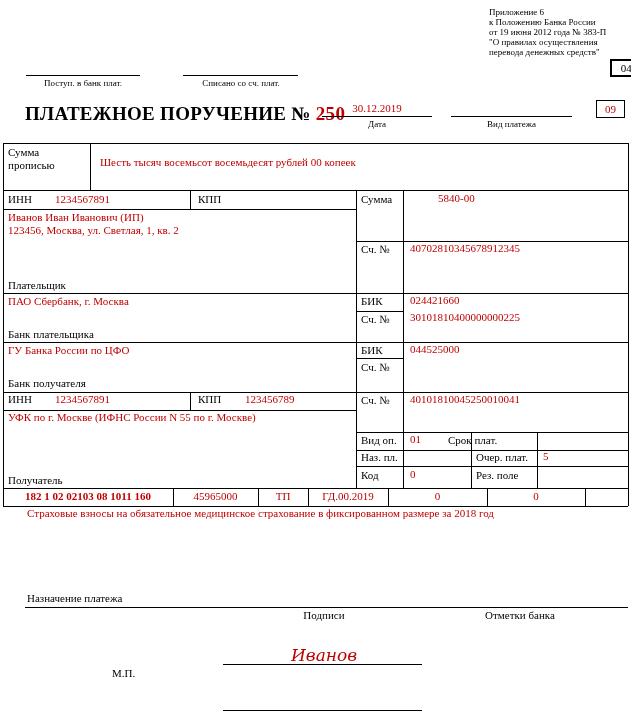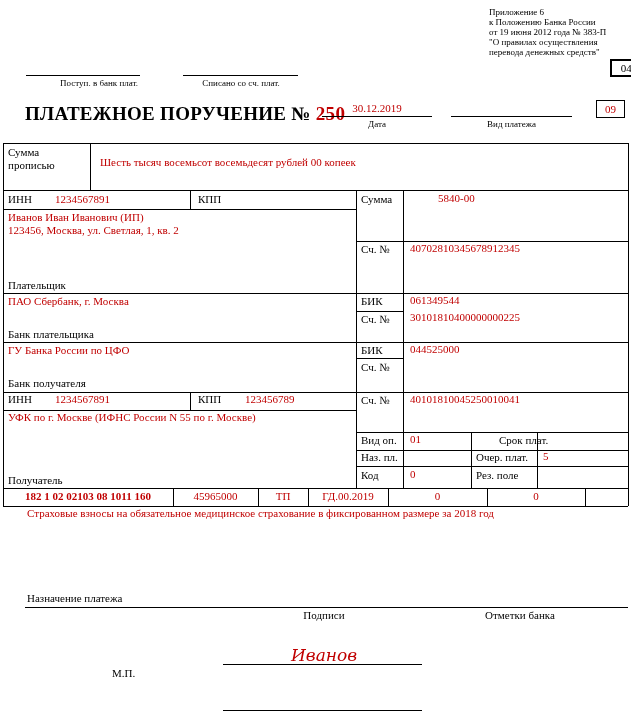--- a/index.html
+++ b/index.html
@@ -31,21 +31,21 @@
     <div>от 19 июня 2012 года № 383-П</div>
     <div>"О правилах осуществления</div>
     <div>перевода денежных средств"</div>
   </div>
 
   <div class="codebox" style="left:570px;top:59px;width:56px;height:14px;margin-left:40px;">
     <span>0401060</span>
   </div>
 
   <div class="hl" style="left:26px;top:75px;width:114px;"></div>
-  <div class="abs t9 ctr" style="left:36px;top:78px;width:126px;">Поступ. в банк плат.</div>
+  <div class="abs t9 ctr" style="left:20px;top:78px;width:126px;">Поступ. в банк плат.</div>
   <div class="hl" style="left:183px;top:75px;width:115px;"></div>
   <div class="abs t9 ctr" style="left:178px;top:78px;width:126px;">Списано со сч. плат.</div>
 
   <div class="abs title" style="left:25px;top:103px;">
     <span>ПЛАТЕЖНОЕ ПОРУЧЕНИЕ № </span><span class="red">250</span>
   </div>
   <div class="abs t11 ctr red" style="left:322px;top:102px;width:110px;">30.12.2019</div>
   <div class="hl" style="left:322px;top:116px;width:110px;"></div>
   <div class="abs t9 ctr" style="left:322px;top:119px;width:110px;">Дата</div>
   <div class="hl" style="left:451px;top:116px;width:121px;"></div>
@@ -101,21 +101,21 @@
   <div class="abs t11 red" style="left:410px;top:192px;margin-left:28px;">5840-00</div>
   <div class="abs t11 red" style="left:8px;top:211px;">Иванов Иван Иванович (ИП)</div>
   <div class="abs t11 red" style="left:8px;top:224px;">123456, Москва, ул. Светлая, 1, кв. 2</div>
   <div class="abs t11" style="left:8px;top:279px;">Плательщик</div>
   <div class="abs t11" style="left:361px;top:243px;">Сч. №</div>
   <div class="abs t11 red" style="left:410px;top:242px;">40702810345678912345</div>
 
   <div class="abs t11 red" style="left:8px;top:295px;">ПАО Сбербанк, г. Москва</div>
   <div class="abs t11" style="left:8px;top:328px;">Банк плательщика</div>
   <div class="abs t11" style="left:361px;top:295px;">БИК</div>
-  <div class="abs t11 red" style="left:410px;top:294px;">061349544</div>
+  <div class="abs t11 red" style="left:410px;top:294px;">024421660</div>
   <div class="abs t11" style="left:361px;top:313px;">Сч. №</div>
   <div class="abs t11 red" style="left:410px;top:311px;">30101810400000000225</div>
 
   <div class="abs t11 red" style="left:8px;top:344px;">ГУ Банка России по ЦФО</div>
   <div class="abs t11" style="left:8px;top:377px;">Банк получателя</div>
   <div class="abs t11" style="left:361px;top:344px;">БИК</div>
   <div class="abs t11 red" style="left:410px;top:343px;">044525000</div>
   <div class="abs t11" style="left:361px;top:361px;">Сч. №</div>
   <div class="abs t11 red" style="left:410px;top:360px;"></div>
 
@@ -127,21 +127,21 @@
   <div class="abs t11 red" style="left:410px;top:393px;">40101810045250010041</div>
   <div class="abs t11 red" style="left:8px;top:411px;">УФК по г. Москве (ИФНС России N 55 по г. Москве)</div>
   <div class="abs t11" style="left:8px;top:474px;">Получатель</div>
 
   <div class="abs t11" style="left:361px;top:434px;">Вид оп.</div>
   <div class="abs t11 red" style="left:410px;top:433px;">01</div>
   <div class="abs t11" style="left:361px;top:451px;">Наз. пл.</div>
   <div class="abs t11 red" style="left:410px;top:450px;"></div>
   <div class="abs t11" style="left:361px;top:469px;">Код</div>
   <div class="abs t11 red" style="left:410px;top:468px;">0</div>
-  <div class="abs t11" style="left:499px;top:434px;">Срок плат.</div>
+  <div class="abs t11" style="left:448px;top:434px;">Срок плат.</div>
   <div class="abs t11 red" style="left:543px;top:433px;"></div>
   <div class="abs t11" style="left:476px;top:451px;">Очер. плат.</div>
   <div class="abs t11 red" style="left:543px;top:450px;">5</div>
   <div class="abs t11" style="left:476px;top:469px;">Рез. поле</div>
 
   <div class="abs t11 ctr red bold" style="left:3px;top:490px;width:170px;">182 1 02 02103 08 1011 160</div>
   <div class="abs t11 ctr red" style="left:173px;top:490px;width:85px;">45965000</div>
   <div class="abs t11 ctr red" style="left:258px;top:490px;width:50px;">ТП</div>
   <div class="abs t11 ctr red" style="left:308px;top:490px;width:80px;">ГД.00.2019</div>
   <div class="abs t11 ctr red" style="left:388px;top:490px;width:99px;">0</div>

